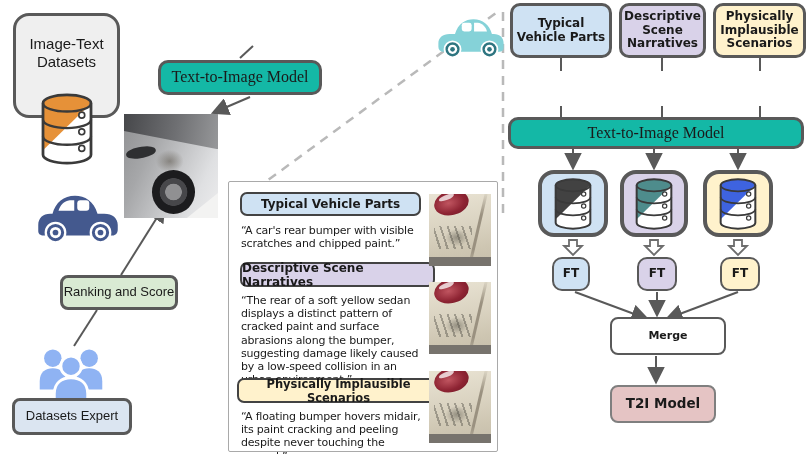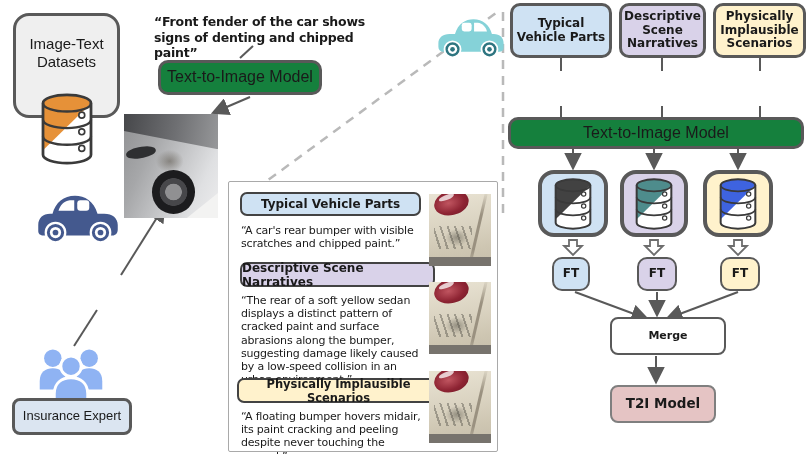--- a/index.html
+++ b/index.html
@@ -4,21 +4,21 @@
 <style>
   html,body{margin:0;padding:0;background:#fff;}
   .canvas{position:relative;width:808px;height:454px;background:#fff;overflow:hidden;
           font-family:"Liberation Sans",sans-serif;color:#1a1a1a;}
   .abs{position:absolute;box-sizing:border-box;}
   .box{position:absolute;box-sizing:border-box;display:flex;align-items:center;justify-content:center;
        text-align:center;line-height:1.15;}
   .round16{border-radius:16px;} .round10{border-radius:10px;} .round8{border-radius:8px;}
   .bd-thick{border:3.5px solid #595959;} .bd-med{border:3px solid #595959;}
   .gray-box{background:#efefef;}
-  .pink-box{background:#15803d;}
+  .pink-box{background:#14b8a6;font-family:Liberation Serif, serif;}
   .green-box{background:#d9ead3;}
   .blue-box{background:#cfe2f3;}
   .purple-box{background:#d9d2e9;}
   .yellow-box{background:#fff2cc;text-align:center;}
   .expert-box{background:#dbe5f1;}
   .white-box{background:#ffffff;}
   .dj{font-family:"DejaVu Sans",sans-serif;}
   .quote{font-family:"DejaVu Sans",sans-serif;font-size:11px;line-height:1.2;letter-spacing:-0.2px;}
   .cat-head{font-family:"DejaVu Sans",sans-serif;font-weight:bold;font-size:12px;
             border:2px solid #434343;border-radius:7px;display:flex;align-items:center;justify-content:center;
@@ -115,21 +115,20 @@
   <svg class="abs db" style="left:38px;top:93px;" width="58" height="72" viewBox="0 0 60 78">
     <path d="M4 11C4 6 16 2 30 2C44 2 56 6 56 11L56 67C56 72 44 76 30 76C16 76 4 72 4 67Z" fill="#fff"></path>
     <path class="sweep" d="M56 11C56 6 44 2 30 2C16 2 4 6 4 11L4 62Z"></path>
     <path d="M4 11A26 9 0 0 0 56 11M4 29A26 9 0 0 0 56 29M4 47A26 9 0 0 0 56 47" fill="none" stroke="#3a3a3a" stroke-width="2.6"></path>
     <circle cx="46" cy="24" r="3.2" fill="#fff" stroke="#3a3a3a" stroke-width="1.8"></circle>
     <circle cx="46" cy="42" r="3.2" fill="#fff" stroke="#3a3a3a" stroke-width="1.8"></circle>
     <circle cx="46" cy="60" r="3.2" fill="#fff" stroke="#3a3a3a" stroke-width="1.8"></circle>
     <path d="M4 11C4 6 16 2 30 2C44 2 56 6 56 11L56 67C56 72 44 76 30 76C16 76 4 72 4 67Z" fill="none" stroke="#3a3a3a" stroke-width="3"></path>
   </svg>
 
-  <div class="abs quote" style="left:154px;top:14px;width:240px;font-size:12.5px;font-weight:600;line-height:1.25;">“Front fender of the car shows signs of denting and chipped paint”</div>
 
   <div class="box pink-box bd-thick round10" style="left:158px;top:60px;width:164px;height:35px;">
     <span style="font-size:16px;">Text-to-Image Model</span>
   </div>
 
   <div class="abs carphoto" style="left:124px;top:114px;width:94px;height:104px;">
     <div class="hood"></div>
     <div class="headlight"></div>
     <div class="dent"></div>
     <div class="wheel"></div>
@@ -141,36 +140,39 @@
     <rect x="45" y="16" width="16" height="14" rx="4" fill="#fff"></rect>
     <path d="M65 16L71 16C79 17 84 23 86 30L65 30Z" fill="#fff"></path>
     <circle class="tyre" cx="30" cy="59" r="13" stroke="#fff" stroke-width="3"></circle>
     <circle cx="30" cy="59" r="7.5" fill="#fff"></circle>
     <circle class="hub" cx="30" cy="59" r="3.8"></circle>
     <circle class="tyre" cx="90" cy="59" r="13" stroke="#fff" stroke-width="3"></circle>
     <circle cx="90" cy="59" r="7.5" fill="#fff"></circle>
     <circle class="hub" cx="90" cy="59" r="3.8"></circle>
   </svg>
 
+  <div class="box green-box bd-med round8" style="left:60px;top:275px;width:118px;height:35px;">
+    <span style="font-size:13px;">Ranking and Score</span>
+  </div>
 
   <svg class="abs" style="left:32px;top:340px;" width="78" height="64" viewBox="0 0 100 88">
     <g fill="#8fb3f3">
       <circle cx="25" cy="25" r="12"></circle>
       <path d="M7 68L7 57C7 44 15 39 25 39C35 39 43 44 43 57L43 68Z"></path>
       <circle cx="75" cy="25" r="12"></circle>
       <path d="M57 68L57 57C57 44 65 39 75 39C85 39 93 44 93 57L93 68Z"></path>
       <g stroke="#fff" stroke-width="4">
         <circle cx="50" cy="36" r="14"></circle>
         <path d="M27 88L27 74C27 59 37 52 50 52C63 52 73 59 73 74L73 88Z"></path>
       </g>
     </g>
   </svg>
 
   <div class="box expert-box bd-med round8" style="left:12px;top:398px;width:120px;height:37px;">
-    <span style="font-size:13px;">Insurance Expert</span>
+    <span style="font-size:13px;">Datasets Expert</span>
   </div>
 
 
   <div class="abs white-box" style="left:228px;top:181px;width:270px;height:271px;border:1.5px solid #a9a9a9;border-radius:2px;">
 
     <div class="cat-head blue-box" style="left:11px;top:10px;width:181px;height:24px;">
       <span>Typical Vehicle Parts</span>
     </div>
     <div class="abs quote" style="left:12px;top:42px;width:186px;">“A car's rear bumper with visible scratches and chipped paint.”</div>
 

